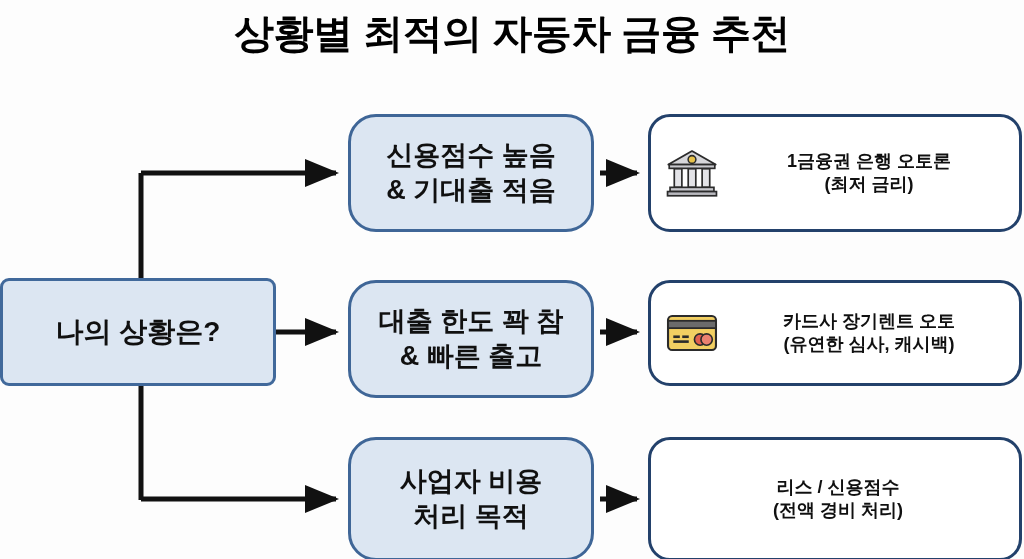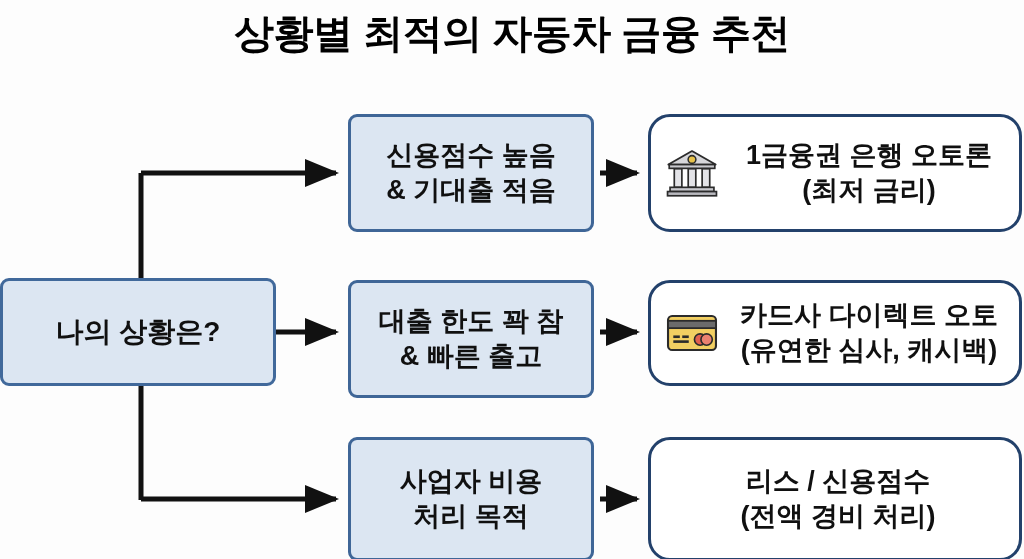--- a/index.html
+++ b/index.html
@@ -54,21 +54,21 @@
   }
 
   .node-root {
     background: #dce6f2;
     border: 3px solid #41699b;
     border-radius: 9px;
   }
   .node-cond {
     background: #dce6f2;
     border: 3px solid #3f6697;
-    border-radius: 9px;
+    border-radius: 28px;
   }
   .node-result {
     background: #ffffff;
     border: 3px solid #23416b;
     border-radius: 22px;
     justify-content: flex-start;
   }
 
   .node-label {
     font-size: 27px;
@@ -76,21 +76,21 @@
     color: #101010;
     line-height: 1.30;
     text-align: center;
     white-space: pre-line;
   }
   .node-root .node-label {
     font-size: 28px;
   }
   .node-result .node-label {
     text-align: center;
-    font-size: 27px;
+    font-size: 18px;
     flex: 1;
     padding-right: 6px;
   }
 
   .result-inner {
     display: flex;
     align-items: center;
     width: 100%;
     padding-left: 12px;
     box-sizing: border-box;
@@ -189,21 +189,21 @@
         <svg viewBox="0 0 64 48" width="52" height="40" aria-hidden="true">
           <rect x="2.5" y="3" width="59" height="42" rx="5" ry="5" fill="#f2cf62" stroke="#2b2b2b" stroke-width="2.6"></rect>
           <rect x="2.5" y="9" width="59" height="9" fill="#6b6b6b" stroke="#2b2b2b" stroke-width="2.2"></rect>
           <rect x="9" y="27" width="8" height="3.2" fill="#2b2b2b"></rect>
           <rect x="20" y="27" width="8" height="3.2" fill="#2b2b2b"></rect>
           <rect x="9" y="33" width="19" height="3.2" fill="#2b2b2b"></rect>
           <circle cx="42" cy="32" r="7" fill="#e2604f" stroke="#2b2b2b" stroke-width="2"></circle>
           <circle cx="50" cy="32" r="7" fill="#ea8170" stroke="#2b2b2b" stroke-width="2"></circle>
         </svg>
       </span>
-      <span class="node-label">카드사 다이렉트 오토
+      <span class="node-label">카드사 장기렌트 오토
 (유연한 심사, 캐시백)</span>
     </div>
   </div>
 
   <div class="node node-result" id="node-result-3">
     <div class="result-inner">
       <span class="node-label">리스 / 신용점수
 (전액 경비 처리)</span>
     </div>
   </div>

